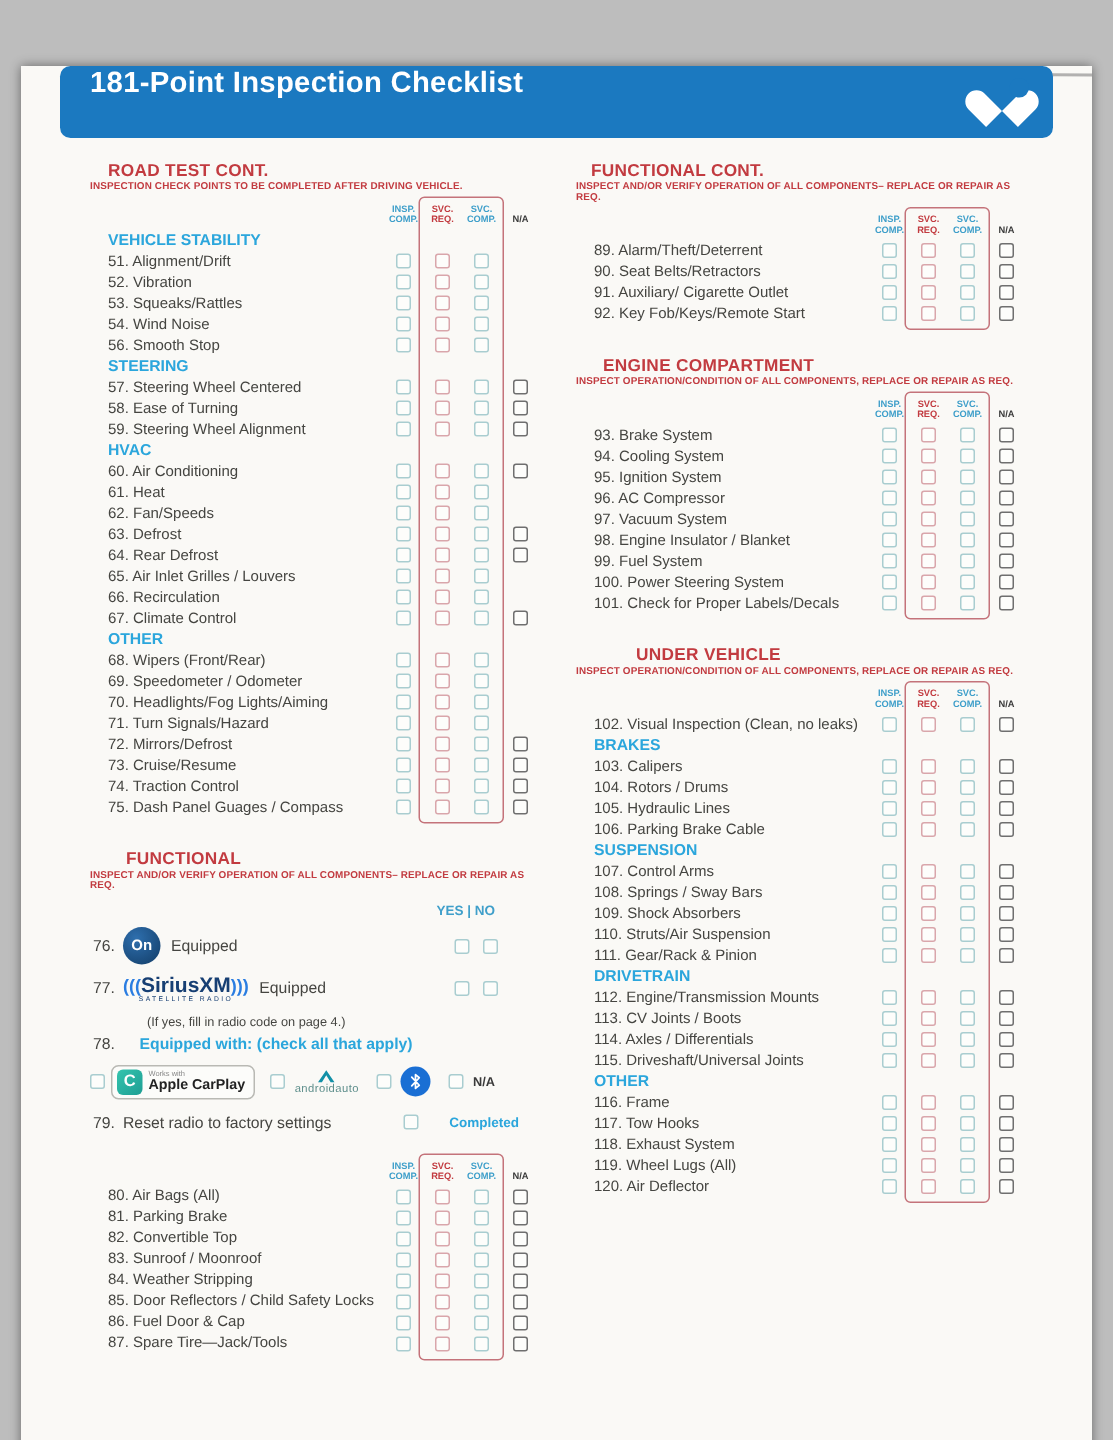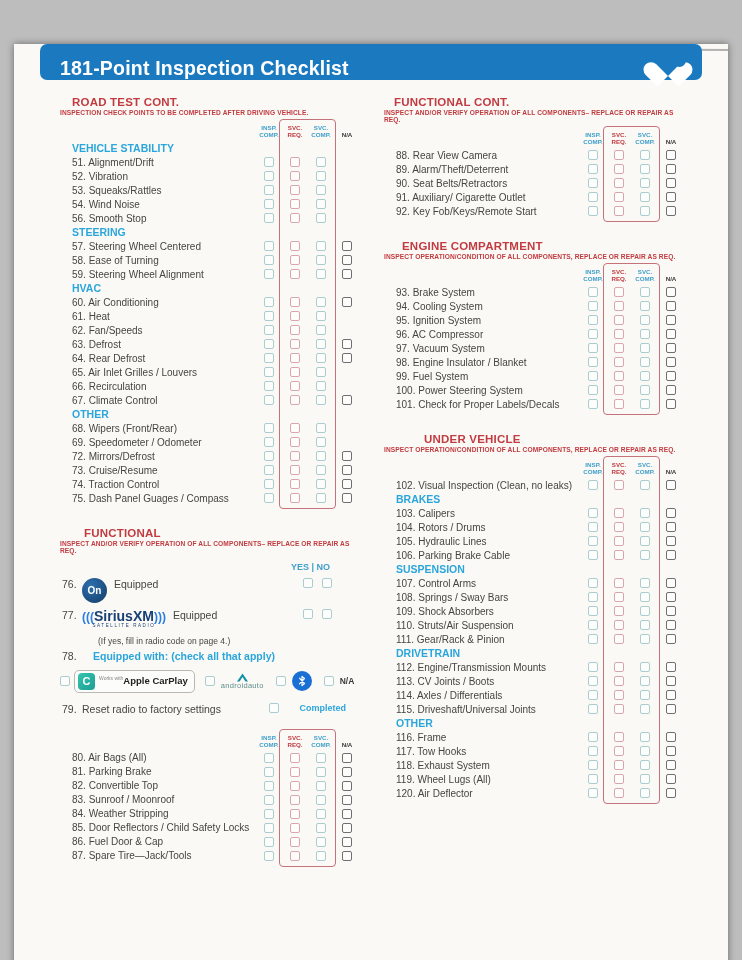--- a/index.html
+++ b/index.html
@@ -5,21 +5,21 @@
   :root{
     --banner-blue:#1b79c0; --title-red:#c23b40; --sub-blue:#2ba6dc;
     --head-blue:#3f9fca; --head-red:#c23b40; --box-teal:#a9cdd0;
     --box-pink:#d9a6ab; --box-gray:#6f6f6f; --rect-red:#c4737a;
     --text:#454541; --navy:#173f73; --lblue:#2a7de1;
   }
   *{box-sizing:border-box;margin:0;padding:0}
   body{background:#bdbdbd;font-family:"Liberation Sans",sans-serif;width:742px;height:960px;overflow:hidden}
   .page{position:relative;width:714px;height:940px;margin:10px auto;background:#faf9f6;box-shadow:0 0 7px rgba(0,0,0,.45)}
   .scan-top{position:absolute;top:4px;right:0;width:52%;height:0;border-top:2px solid #777;opacity:.55;transform:rotate(.3deg)}
-  .banner{position:relative;margin:44px 26px 0;height:36px;background:var(--banner-blue);border-radius:7px;display:flex;align-items:flex-end;padding:0 14px 0 20px}
+  .banner{position:relative;margin:44px 26px 0;height:48px;background:var(--banner-blue);border-radius:7px;display:flex;align-items:flex-start;padding:0 14px 0 20px}
   .banner-title{color:#fff;font-size:19.5px;font-weight:600;letter-spacing:.2px}
   .heart-wrap{margin-left:auto;position:relative;width:40px;height:34px}
   .heart{position:absolute;left:5px;top:6px;width:30px;height:26px}
   .heart:before,.heart:after{content:"";position:absolute;top:0;width:15px;height:24px;border-radius:15px 15px 0 0;background:#fff}
   .heart:before{left:15px;transform:rotate(45deg);transform-origin:0 100%}
   .heart:after{left:0;transform:rotate(-45deg);transform-origin:100% 100%}
   .heart-cres{position:absolute;right:2px;top:8px;width:13px;height:13px;border-radius:50%;background:var(--banner-blue);z-index:2}
   .content{display:flex;gap:24px;padding:16px 44px 0 46px}
   .col{width:300px;flex:none}
   .sec-title{color:var(--title-red);font-weight:bold;font-size:11.5px;letter-spacing:.2px}
@@ -34,35 +34,35 @@
   .cb-req{border-color:var(--box-pink)}
   .cb-na{border-color:var(--box-gray)}
   .head-row{height:22px;align-items:flex-end;padding-bottom:3px}
   .hcell{width:26px;flex:none;text-align:center;font-size:6.2px;line-height:7px;font-weight:bold}
   .hc-0,.hc-2{color:var(--head-blue)}.hc-1{color:var(--head-red)}.hc-3{color:#3a3a3a}
   .svc-rect{position:absolute;top:0;bottom:-4px;right:24px;width:57px;border:1.4px solid var(--rect-red);border-radius:4px;pointer-events:none}
   
   .panel-f{margin-top:22px}
   .yesno-row{display:flex;margin-top:8px}
   .yesno{margin-left:auto;margin-right:30px;color:var(--head-blue);font-size:9px;font-weight:bold}
-  .frow{display:flex;align-items:flex-start;margin-top:6px}
+  .frow{display:flex;align-items:center;margin-top:6px}
   .fnum{font-size:10.5px;color:var(--text);width:22px;padding-left:2px}
   .flabel{font-size:10.5px;color:var(--text);margin-left:7px}
   .ynboxes{margin-left:auto;margin-right:28px;display:flex;gap:9px}
   .onstar{width:25px;height:25px;border-radius:50%;background:radial-gradient(circle at 35% 30%,#2e6fae,#123c66);color:#fff;font-weight:bold;font-size:10px;display:flex;align-items:center;justify-content:center}
   .sxm{display:flex;flex-direction:column;align-items:center;line-height:1}
   .sxm-main{font-size:14px;font-weight:bold;color:var(--navy);white-space:nowrap}
   .sxm-main .par{color:var(--lblue);font-size:12px}
   .sxm-sub{font-size:4.5px;letter-spacing:1.6px;color:var(--navy);margin-top:1px}
   .note{font-size:8.5px;color:var(--text);padding-left:38px;margin-top:7px}
   .blue-bold{color:var(--sub-blue);font-weight:bold}
   .badges{display:flex;align-items:center;margin-top:8px;gap:4px}
   .badge-cp{display:flex;align-items:center;gap:4px;border:1px solid #b9b9b4;border-radius:5px;padding:2px 6px 2px 3px;background:#fcfcfa}
   .cp-ic{width:17px;height:17px;border-radius:4px;background:linear-gradient(135deg,#35c4ae,#1e9e94);color:#fff;font-weight:bold;font-size:11px;display:flex;align-items:center;justify-content:center}
-  .cp-txt{display:flex;flex-direction:row;line-height:1}
+  .cp-txt{display:flex;flex-direction:column;line-height:1}
   .cp-top{font-size:5px;color:#888}
   .cp-bot{font-size:9.5px;color:#222;font-weight:600;white-space:nowrap}
   .aa{display:flex;flex-direction:column;align-items:center;line-height:1;margin:0 2px}
   .aa-txt{font-size:7.5px;color:#5f8f8c;letter-spacing:.3px}
   .bt{width:20px;height:20px;border-radius:50%;background:#1a6fd4;display:flex;align-items:center;justify-content:center;margin:0 2px}
   .na-lbl{font-size:8.5px;font-weight:bold;color:#3a3a3a;margin-left:2px}
   .r79{display:flex;align-items:flex-start;margin-top:10px}
   .completed{margin-left:auto;margin-right:14px;display:flex;align-items:center;gap:20px}
   .completed span.txt{font-size:9px;font-weight:bold;color:var(--sub-blue)}
   .gap-bottom-grid{margin-top:14px}
@@ -365,20 +365,46 @@
               <div class="cell">
                 <span class="cb cb-req"></span>
               </div>
               <div class="cell">
                 <span class="cb"></span>
               </div>
               <div class="cell"></div>
             </div>
             <div class="row">
               <div class="lbl">69. Speedometer / Odometer</div>
+              <div class="cell">
+                <span class="cb"></span>
+              </div>
+              <div class="cell">
+                <span class="cb cb-req"></span>
+              </div>
+              <div class="cell">
+                <span class="cb"></span>
+              </div>
+              <div class="cell"></div>
+            </div>
+            <div class="row">
+              <div class="lbl">70. Headlights/Fog Lights/Aiming</div>
+              <div class="cell">
+                <span class="cb"></span>
+              </div>
+              <div class="cell">
+                <span class="cb cb-req"></span>
+              </div>
+              <div class="cell">
+                <span class="cb"></span>
+              </div>
+              <div class="cell"></div>
+            </div>
+            <div class="row">
+              <div class="lbl">71. Turn Signals/Hazard</div>
               <div class="cell">
                 <span class="cb"></span>
               </div>
               <div class="cell">
                 <span class="cb cb-req"></span>
               </div>
               <div class="cell">
                 <span class="cb"></span>
               </div>
               <div class="cell"></div>
@@ -685,35 +711,20 @@
               </div>
               <div class="hcell hc-2">
                 <div>SVC.</div>
                 <div>COMP.</div>
               </div>
               <div class="hcell hc-3">
                 <div>N/A</div>
               </div>
             </div>
             <div class="row">
-              <div class="lbl">88. Rear View Camera</div>
-              <div class="cell">
-                <span class="cb"></span>
-              </div>
-              <div class="cell">
-                <span class="cb cb-req"></span>
-              </div>
-              <div class="cell">
-                <span class="cb"></span>
-              </div>
-              <div class="cell">
-                <span class="cb cb-na"></span>
-              </div>
-            </div>
-            <div class="row">
               <div class="lbl">89. Alarm/Theft/Deterrent</div>
               <div class="cell">
                 <span class="cb"></span>
               </div>
               <div class="cell">
                 <span class="cb cb-req"></span>
               </div>
               <div class="cell">
                 <span class="cb"></span>
               </div>

